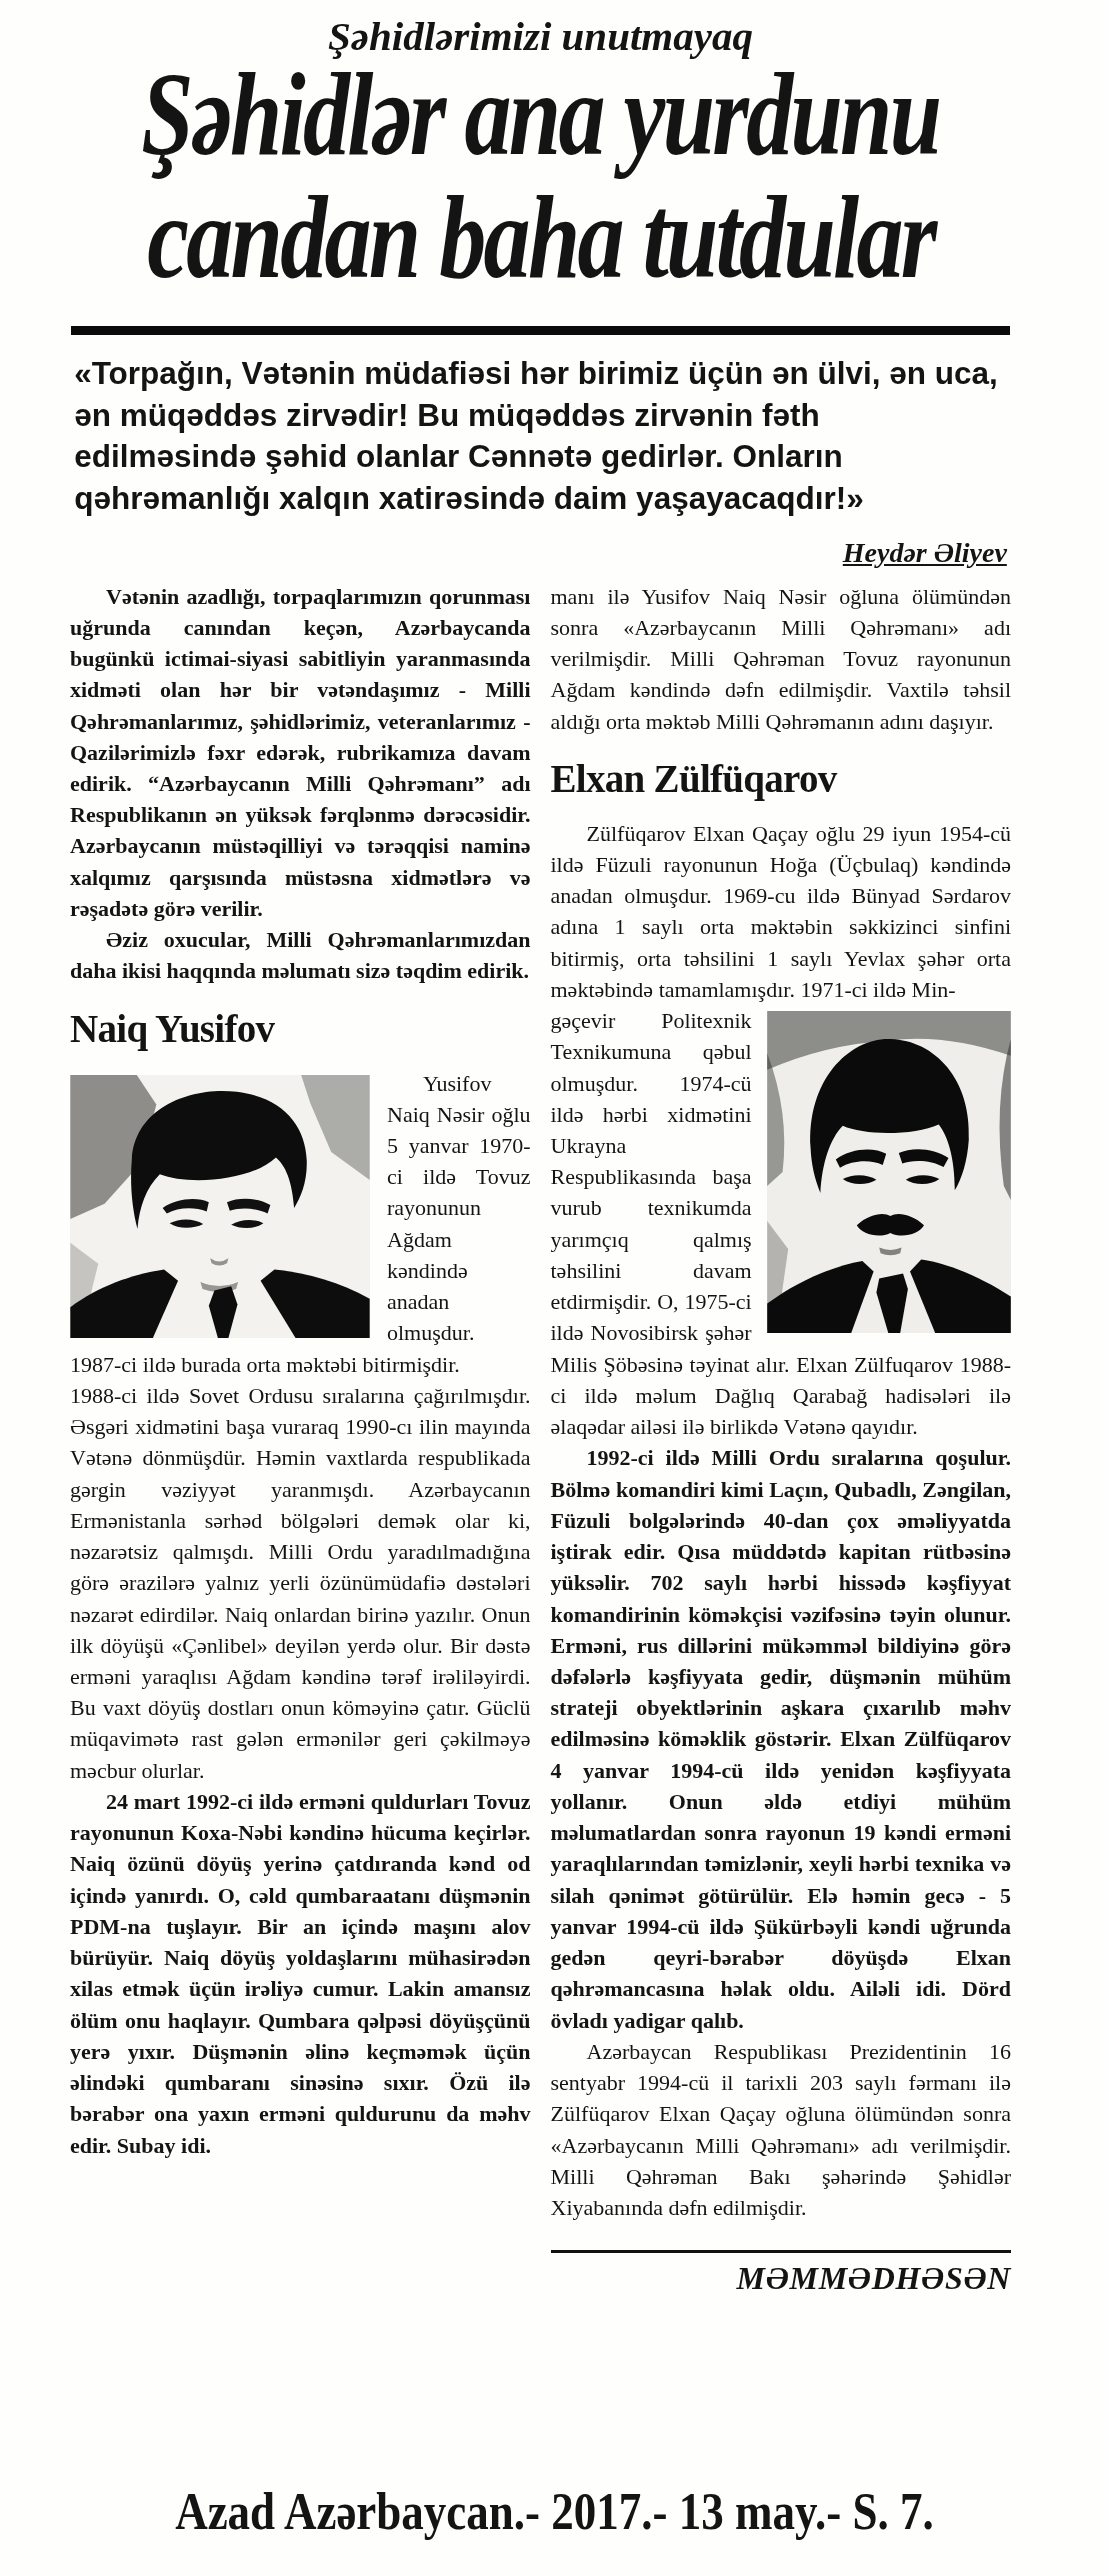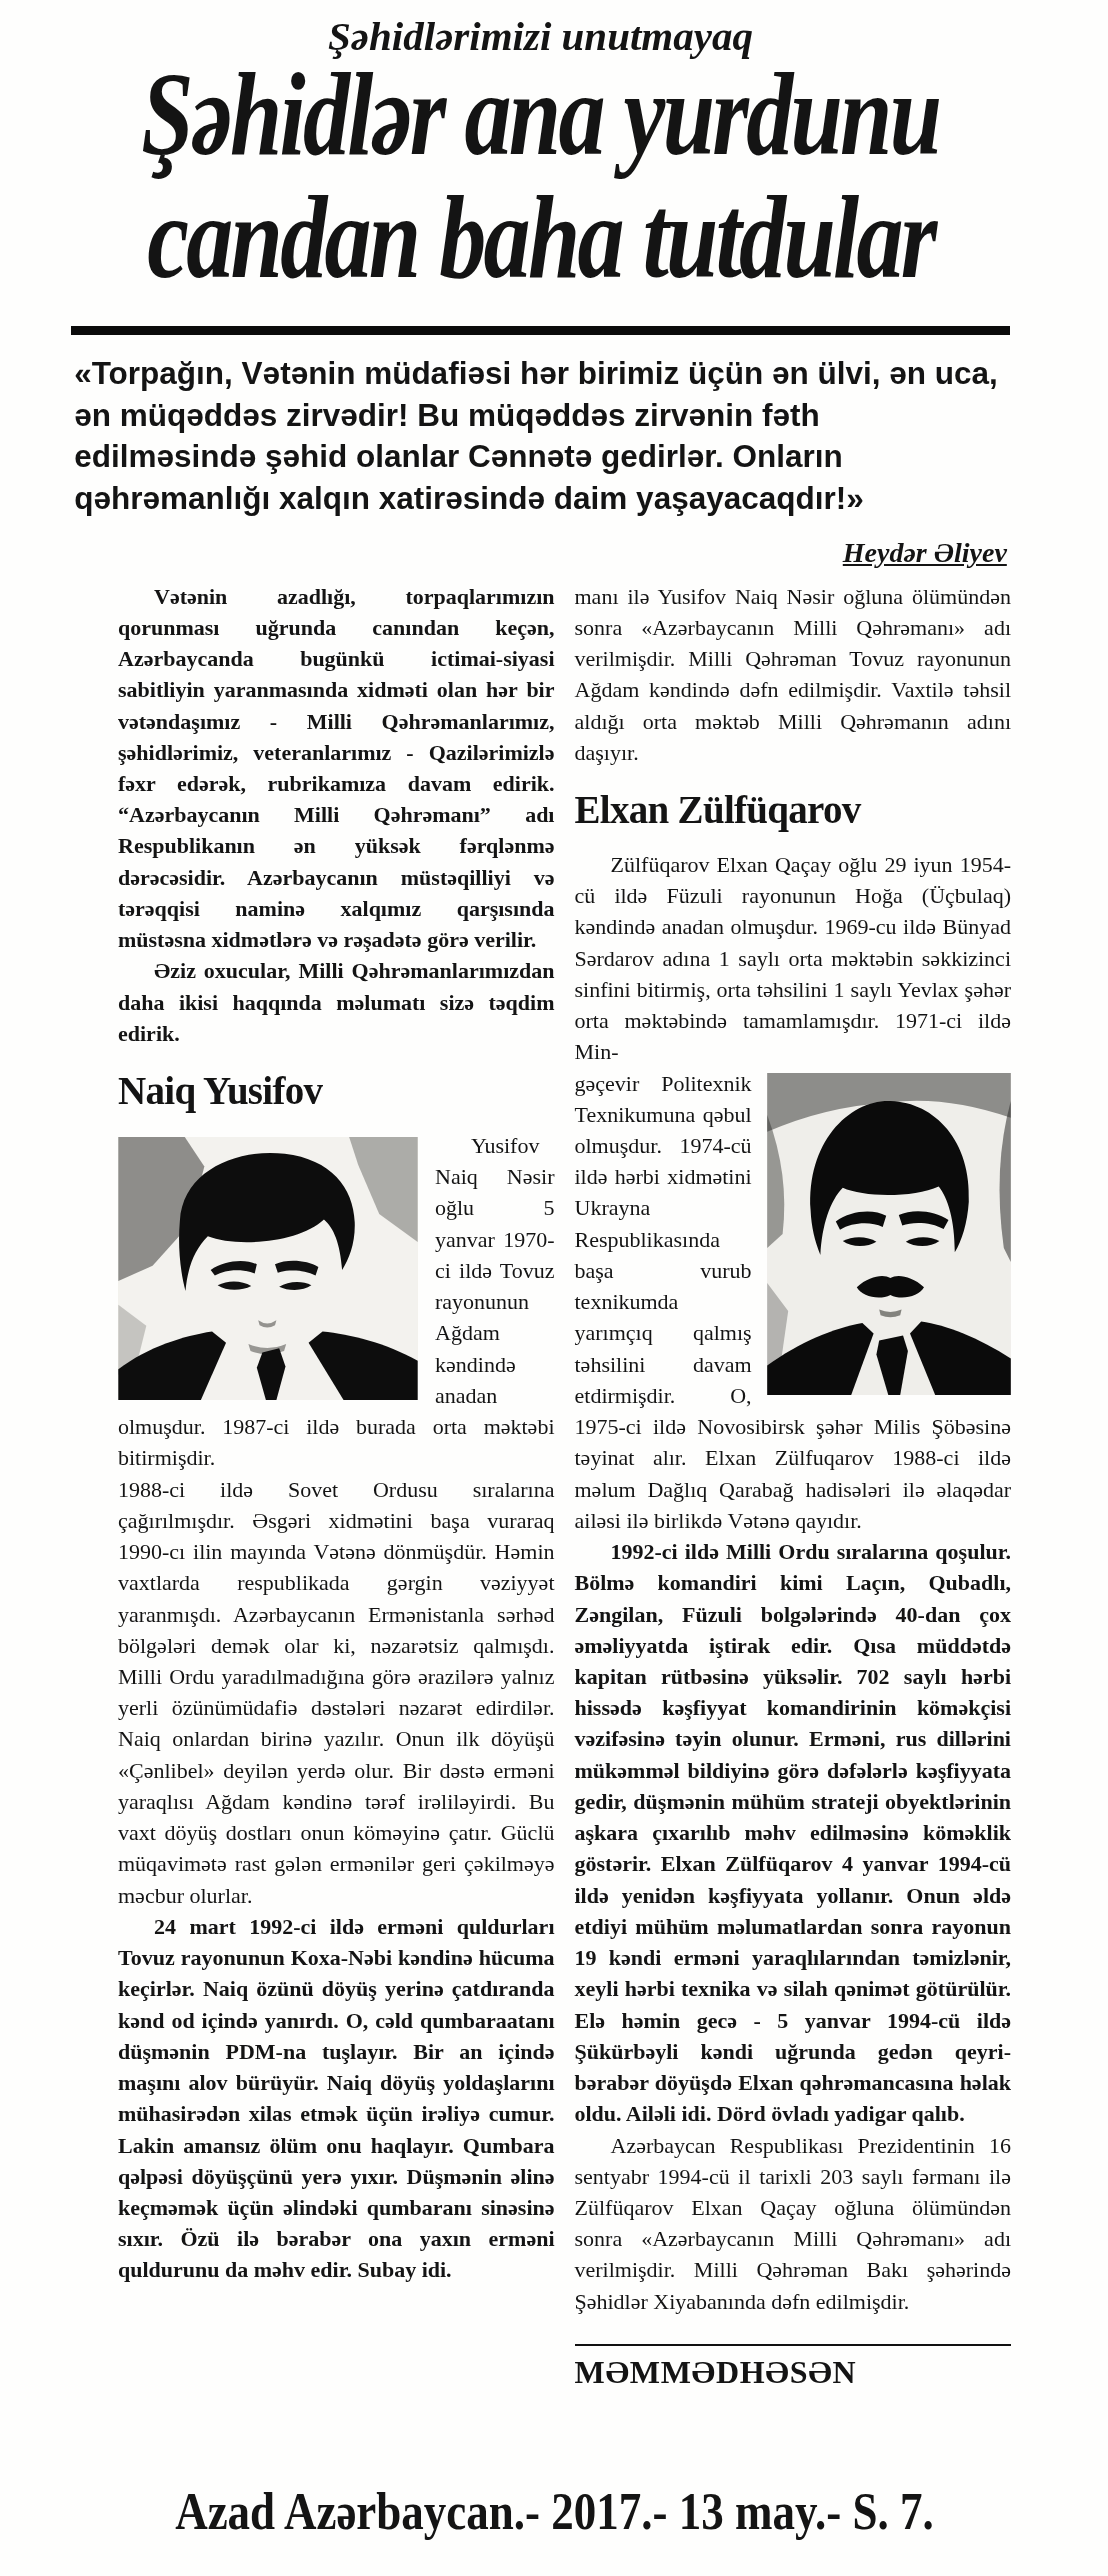--- a/index.html
+++ b/index.html
@@ -42,42 +42,42 @@
     text-align:right;
     font-weight:bold;font-style:italic;
     font-size:28px;
     margin:18px 4.2px 11.2px 0;
     text-decoration:underline;
   }
   .columns{
     display:flex;gap:20px;
     font-size:22px;line-height:1.42;
     text-align:justify;
-    margin-left:48px;
   }
   .col{flex:1 1 0;min-width:0;}
   .col p{margin:0;text-indent:36px;}
   .col p.noind{text-indent:0;}
   .col p.b{font-weight:bold;}
   .col h2{
     font-size:39px;font-weight:bold;
     text-align:left;text-indent:0;
     margin:21px 0 17px 0;line-height:1.1;
     letter-spacing:-0.7px;
   }
   .flow::after{content:"";display:block;clear:both;}
   .photo{background:#f1f0ec;overflow:hidden;}
   .photo svg{display:block;width:100%;height:100%;}
   .photo-left{float:left;width:300px;height:263px;margin:7px 17px 5.6px 0;}
   .photo-right{float:right;width:244px;height:322px;margin:5.6px 0 7px 15.4px;}
   .sig-rule{height:2.8px;background:#111;margin:26.6px 0 8.4px 0;}
   .signature{
-    text-align:left;font-weight:bold;
+    text-align:right;font-weight:bold;
     font-size:32px;letter-spacing:0.7px;
     line-height:1.1;
+    font-style:italic;
   }
   .footer{
     position:absolute;left:0;bottom:34px;width:100%;
     text-align:center;
   }
   .footer span{
     display:inline-block;
     font-weight:bold;font-size:45px;
     transform:scale(1,1.16);
     transform-origin:center bottom;

